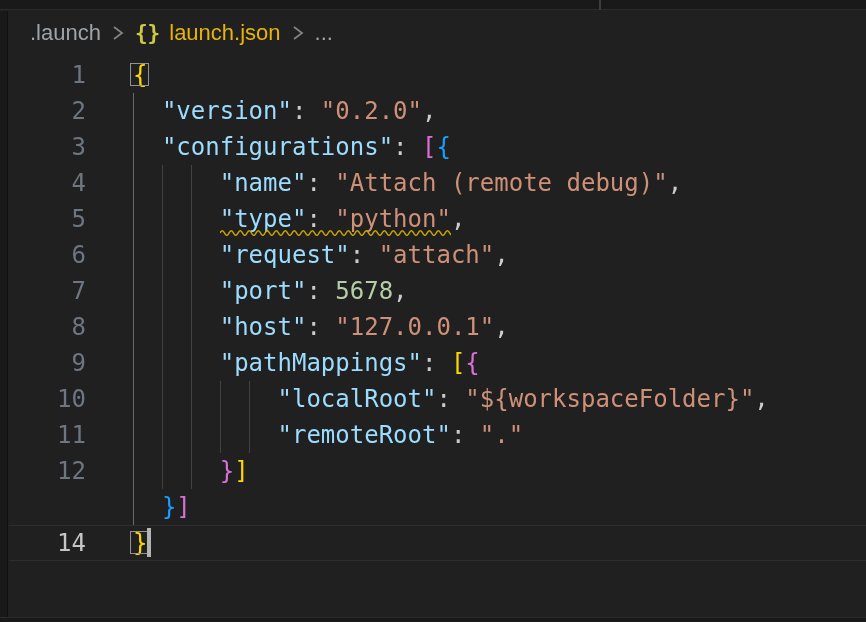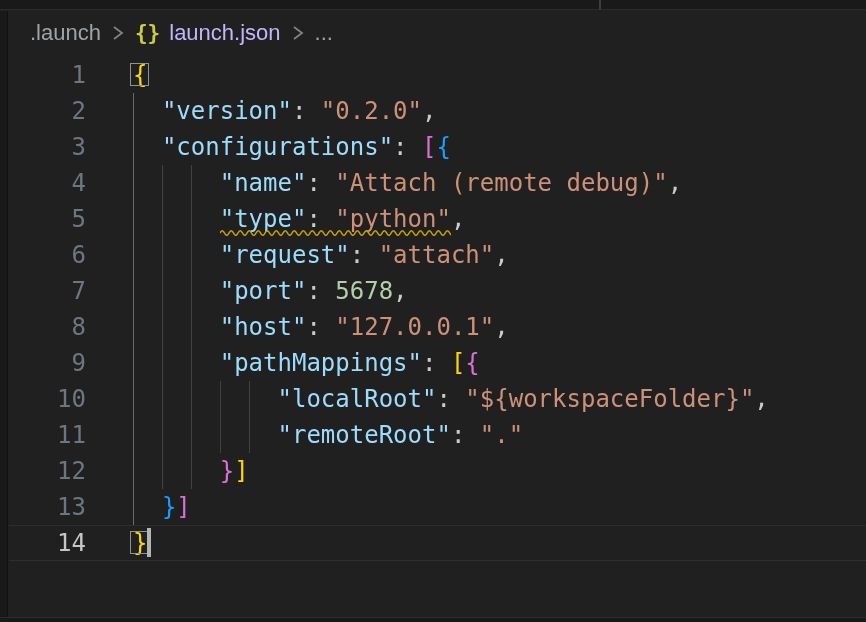--- a/index.html
+++ b/index.html
@@ -79,21 +79,21 @@
   <div class="editor-area">
 
     <div class="breadcrumb">
       <span class="crumb" style="color: rgb(159, 164, 168);">.launch</span>
       <span class="crumb-sep">
         <svg viewBox="0 0 16 18">
             <path d="M4 3 L12 9 L4 15" fill="none" stroke="#7e8387" stroke-width="1.8"></path>
           </svg>
       </span>
       <span class="json-icon" style="color: rgb(203, 203, 65);">{}</span>
-      <span class="crumb" style="color: #c4b5fd;">launch.json</span>
+      <span class="crumb" style="color: #eab308;">launch.json</span>
       <span class="crumb-sep">
         <svg viewBox="0 0 16 18">
             <path d="M4 3 L12 9 L4 15" fill="none" stroke="#7e8387" stroke-width="1.8"></path>
           </svg>
       </span>
       <span class="crumb" style="color: rgb(159, 164, 168);">...</span>
     </div>
 
     <div class="code">
         <div class="line"><span class="ln" style="color: rgb(110, 118, 129);">1</span><span class="tokens"><span class="match" style="color: rgb(255, 215, 0);">{</span></span></div>
@@ -103,21 +103,21 @@
         <div class="line"><span class="ln" style="color: rgb(110, 118, 129);">5</span><span class="guide active-guide" style="left: calc(0ch + 124px);"></span><span class="guide" style="left: calc(2ch + 124px);"></span><span class="guide" style="left: calc(4ch + 124px);"></span><span class="tokens"><span style="color: rgb(204, 204, 204);">      </span><span style="color: rgb(156, 220, 254);">"type"</span><span style="color: rgb(204, 204, 204);">: </span><span style="color: rgb(206, 145, 120);">"python"</span><span style="color: rgb(204, 204, 204);">,</span></span><span class="squiggle" style="left: calc(6ch + 124px); width: 16ch;"><svg viewBox="0 0 231 8" preserveAspectRatio="none">
               <path d="M0 5 q2.25 -4.6 4.5 0 q2.25 4.6 4.5 0 q2.25 -4.6 4.5 0 q2.25 4.6 4.5 0 q2.25 -4.6 4.5 0 q2.25 4.6 4.5 0 q2.25 -4.6 4.5 0 q2.25 4.6 4.5 0 q2.25 -4.6 4.5 0 q2.25 4.6 4.5 0 q2.25 -4.6 4.5 0 q2.25 4.6 4.5 0 q2.25 -4.6 4.5 0 q2.25 4.6 4.5 0 q2.25 -4.6 4.5 0 q2.25 4.6 4.5 0 q2.25 -4.6 4.5 0 q2.25 4.6 4.5 0 q2.25 -4.6 4.5 0 q2.25 4.6 4.5 0 q2.25 -4.6 4.5 0 q2.25 4.6 4.5 0 q2.25 -4.6 4.5 0 q2.25 4.6 4.5 0 q2.25 -4.6 4.5 0 q2.25 4.6 4.5 0 q2.25 -4.6 4.5 0 q2.25 4.6 4.5 0 q2.25 -4.6 4.5 0 q2.25 4.6 4.5 0 q2.25 -4.6 4.5 0 q2.25 4.6 4.5 0 q2.25 -4.6 4.5 0 q2.25 4.6 4.5 0 q2.25 -4.6 4.5 0 q2.25 4.6 4.5 0 q2.25 -4.6 4.5 0 q2.25 4.6 4.5 0 q2.25 -4.6 4.5 0 q2.25 4.6 4.5 0 q2.25 -4.6 4.5 0 q2.25 4.6 4.5 0 q2.25 -4.6 4.5 0 q2.25 4.6 4.5 0 q2.25 -4.6 4.5 0 q2.25 4.6 4.5 0 q2.25 -4.6 4.5 0 q2.25 4.6 4.5 0 q2.25 -4.6 4.5 0 q2.25 4.6 4.5 0 q2.25 -4.6 4.5 0 q2.25 4.6 4.5 0" fill="none" stroke="#c8a300" stroke-width="1.6"></path>
             </svg></span></div>
         <div class="line"><span class="ln" style="color: rgb(110, 118, 129);">6</span><span class="guide active-guide" style="left: calc(0ch + 124px);"></span><span class="guide" style="left: calc(2ch + 124px);"></span><span class="guide" style="left: calc(4ch + 124px);"></span><span class="tokens"><span style="color: rgb(204, 204, 204);">      </span><span style="color: rgb(156, 220, 254);">"request"</span><span style="color: rgb(204, 204, 204);">: </span><span style="color: rgb(206, 145, 120);">"attach"</span><span style="color: rgb(204, 204, 204);">,</span></span></div>
         <div class="line"><span class="ln" style="color: rgb(110, 118, 129);">7</span><span class="guide active-guide" style="left: calc(0ch + 124px);"></span><span class="guide" style="left: calc(2ch + 124px);"></span><span class="guide" style="left: calc(4ch + 124px);"></span><span class="tokens"><span style="color: rgb(204, 204, 204);">      </span><span style="color: rgb(156, 220, 254);">"port"</span><span style="color: rgb(204, 204, 204);">: </span><span style="color: rgb(181, 206, 168);">5678</span><span style="color: rgb(204, 204, 204);">,</span></span></div>
         <div class="line"><span class="ln" style="color: rgb(110, 118, 129);">8</span><span class="guide active-guide" style="left: calc(0ch + 124px);"></span><span class="guide" style="left: calc(2ch + 124px);"></span><span class="guide" style="left: calc(4ch + 124px);"></span><span class="tokens"><span style="color: rgb(204, 204, 204);">      </span><span style="color: rgb(156, 220, 254);">"host"</span><span style="color: rgb(204, 204, 204);">: </span><span style="color: rgb(206, 145, 120);">"127.0.0.1"</span><span style="color: rgb(204, 204, 204);">,</span></span></div>
         <div class="line"><span class="ln" style="color: rgb(110, 118, 129);">9</span><span class="guide active-guide" style="left: calc(0ch + 124px);"></span><span class="guide" style="left: calc(2ch + 124px);"></span><span class="guide" style="left: calc(4ch + 124px);"></span><span class="tokens"><span style="color: rgb(204, 204, 204);">      </span><span style="color: rgb(156, 220, 254);">"pathMappings"</span><span style="color: rgb(204, 204, 204);">: </span><span style="color: rgb(255, 215, 0);">[</span><span style="color: rgb(218, 112, 214);">{</span></span></div>
         <div class="line"><span class="ln" style="color: rgb(110, 118, 129);">10</span><span class="guide active-guide" style="left: calc(0ch + 124px);"></span><span class="guide" style="left: calc(2ch + 124px);"></span><span class="guide" style="left: calc(4ch + 124px);"></span><span class="guide" style="left: calc(6ch + 124px);"></span><span class="guide" style="left: calc(8ch + 124px);"></span><span class="tokens"><span style="color: rgb(204, 204, 204);">          </span><span style="color: rgb(156, 220, 254);">"localRoot"</span><span style="color: rgb(204, 204, 204);">: </span><span style="color: rgb(206, 145, 120);">"${workspaceFolder}"</span><span style="color: rgb(204, 204, 204);">,</span></span></div>
         <div class="line"><span class="ln" style="color: rgb(110, 118, 129);">11</span><span class="guide active-guide" style="left: calc(0ch + 124px);"></span><span class="guide" style="left: calc(2ch + 124px);"></span><span class="guide" style="left: calc(4ch + 124px);"></span><span class="guide" style="left: calc(6ch + 124px);"></span><span class="guide" style="left: calc(8ch + 124px);"></span><span class="tokens"><span style="color: rgb(204, 204, 204);">          </span><span style="color: rgb(156, 220, 254);">"remoteRoot"</span><span style="color: rgb(204, 204, 204);">: </span><span style="color: rgb(206, 145, 120);">"."</span></span></div>
         <div class="line"><span class="ln" style="color: rgb(110, 118, 129);">12</span><span class="guide active-guide" style="left: calc(0ch + 124px);"></span><span class="guide" style="left: calc(2ch + 124px);"></span><span class="guide" style="left: calc(4ch + 124px);"></span><span class="tokens"><span style="color: rgb(204, 204, 204);">      </span><span style="color: rgb(218, 112, 214);">}</span><span style="color: rgb(255, 215, 0);">]</span></span></div>
-        <div class="line"><span class="ln" style="color: rgb(110, 118, 129);">13</span><span class="guide active-guide" style="left: calc(0ch + 124px);"></span><span class="tokens"><span style="color: rgb(204, 204, 204);">  </span><span style="color: rgb(23, 159, 255);">}</span><span style="color: rgb(218, 112, 214);">]</span></span></div>
+        <div class="line"><span class="guide active-guide" style="left: calc(0ch + 124px);"></span><span class="tokens"><span style="color: rgb(204, 204, 204);">  </span><span style="color: rgb(23, 159, 255);">}</span><span style="color: rgb(218, 112, 214);">]</span></span></div>
         <div class="line active"><span class="ln" style="color: rgb(198, 198, 198);">14</span><span class="tokens"><span class="match" style="color: rgb(255, 215, 0);">}</span></span><span class="cursor" style="background: rgb(180, 180, 180); left: calc(1ch + 124px);"></span></div>
       </div>
 
   </div>
 
   <div class="bottom-strip"></div>
 
 </div>
 
 </body></html>

